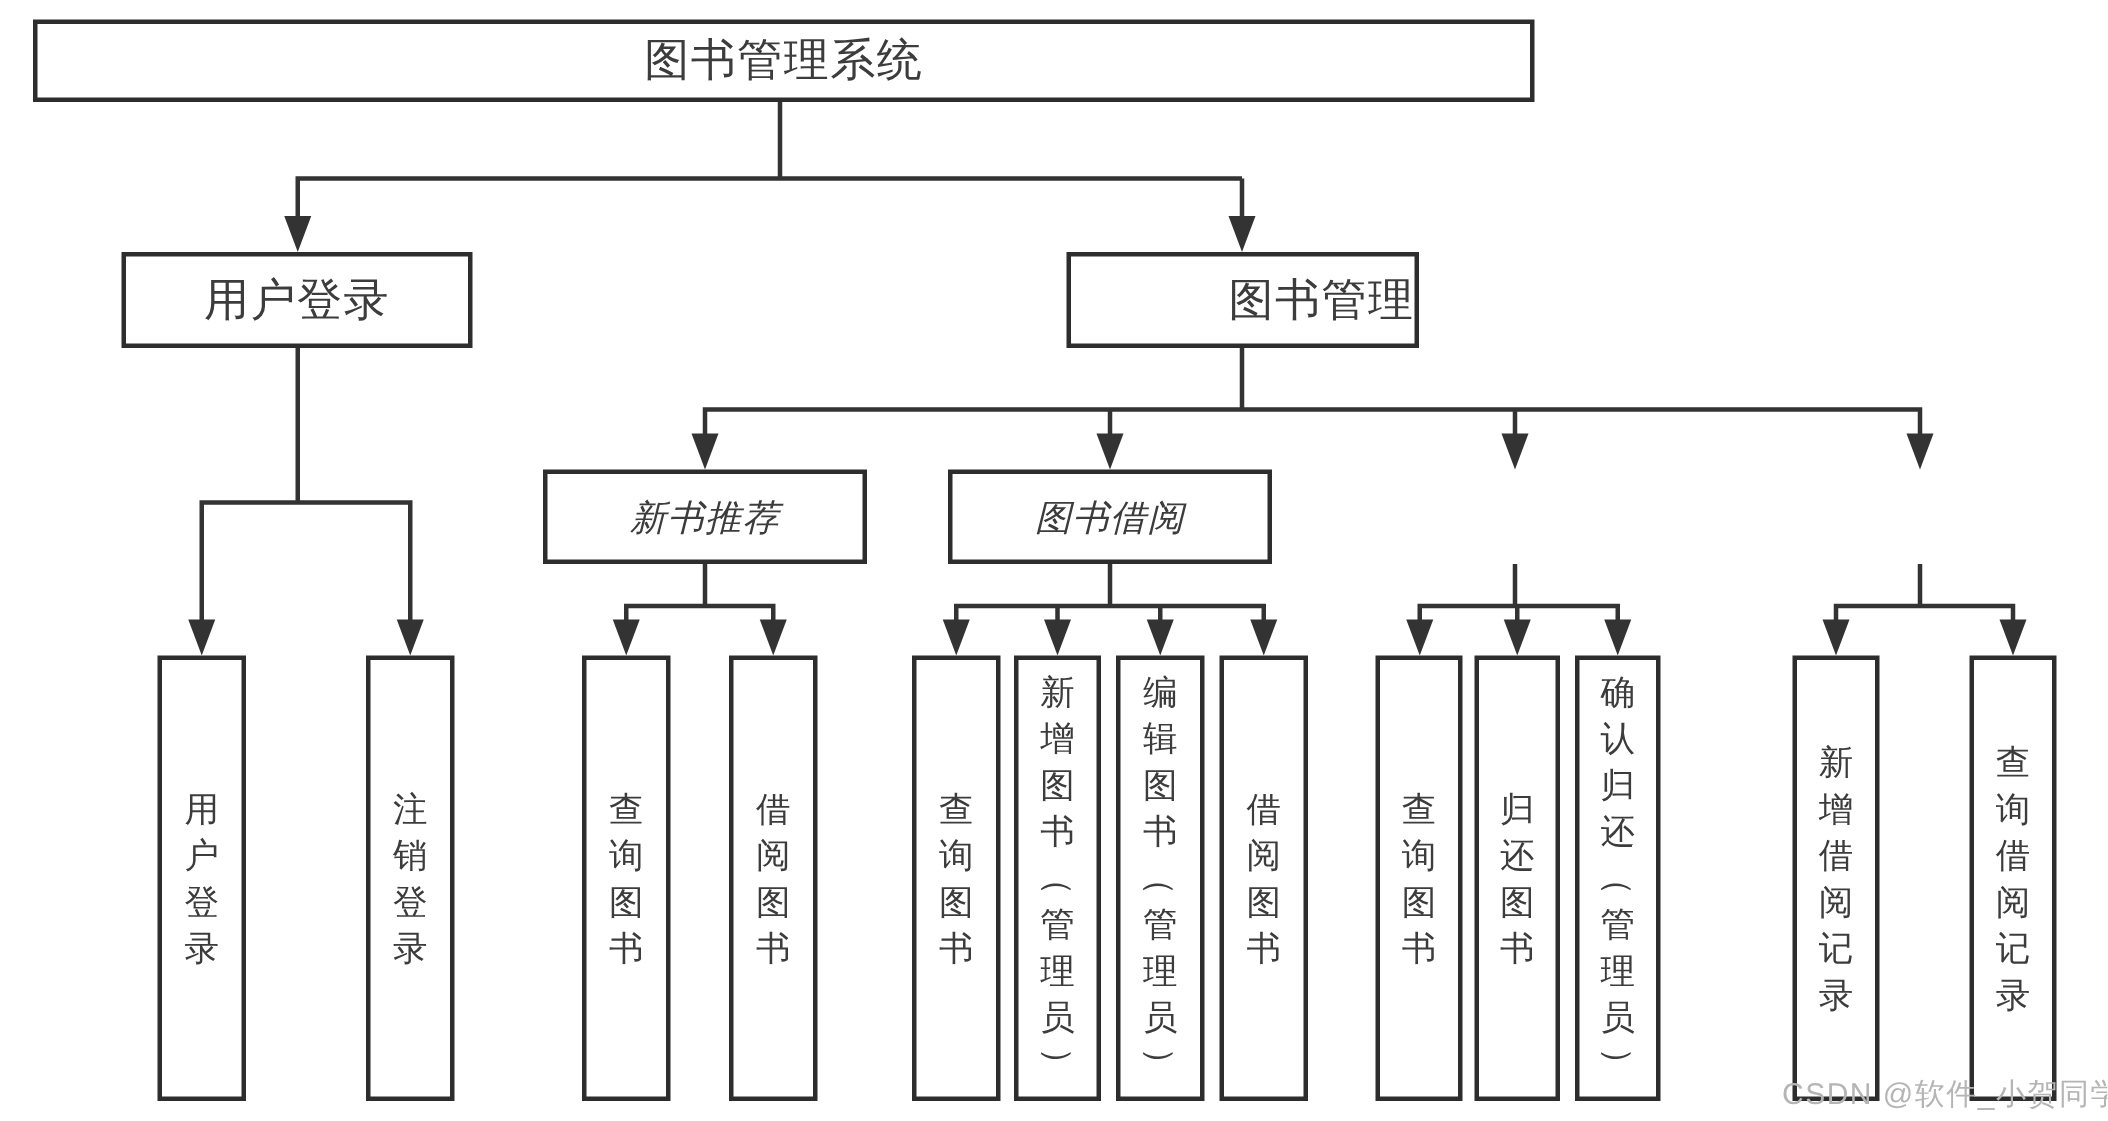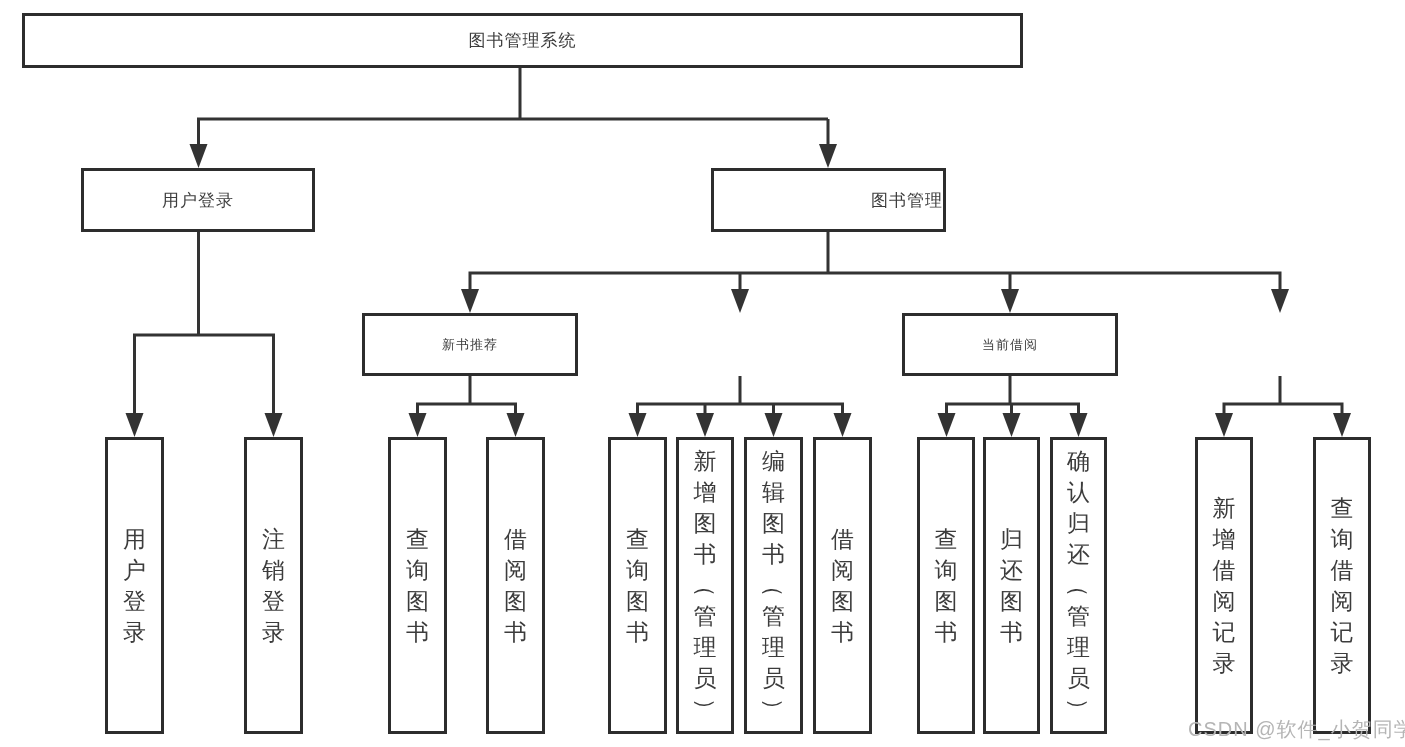--- a/index.html
+++ b/index.html
@@ -23,22 +23,22 @@
     background: #ffffff;
     display: flex;
     align-items: center;
     justify-content: center;
   }
   .hlabel {
     color: #3c3c3c;
     letter-spacing: 1px;
     white-space: nowrap;
   }
-  .root .hlabel, .lvl2 .hlabel { font-size: 17px; }
-  .lvl3 .hlabel { font-size: 13px; }
+  .root .hlabel, .lvl2 .hlabel { font-size: 30px; }
+  .lvl3 .hlabel { font-size: 24px; font-style: italic; }
   .vbox { }
   .vtext {
     display: flex;
     flex-direction: column;
     align-items: center;
     justify-content: center;
     height: 100%;
     color: #3c3c3c;
     font-size: 23px;
     line-height: 1;
@@ -102,22 +102,22 @@
   <div class="node lvl2" style="left:81px; top:168px; width:234px; height:64px;">
     <span class="hlabel">用户登录</span>
   </div>
   <div class="node lvl2" style="left:711px; top:168px; width:235px; height:64px;justify-content:flex-end;">
     <span class="hlabel">图书管理</span>
   </div>
 
   <div class="node lvl3" style="left:362px; top:313px; width:216px; height:63px;">
     <span class="hlabel">新书推荐</span>
   </div>
-  <div class="node lvl3" style="left:902px; top:313px; width:216px; height:63px;">
-    <span class="hlabel">当前借阅</span>
+  <div class="node lvl3" style="left:632px; top:313px; width:216px; height:63px;">
+    <span class="hlabel">图书借阅</span>
   </div>
 
   <div class="node vbox" style="left:105px; top:437px; width:59px; height:297px;">
     <span class="vtext">
         <span>用</span>
         <span>户</span>
         <span>登</span>
         <span>录</span>
       </span>
   </div>

